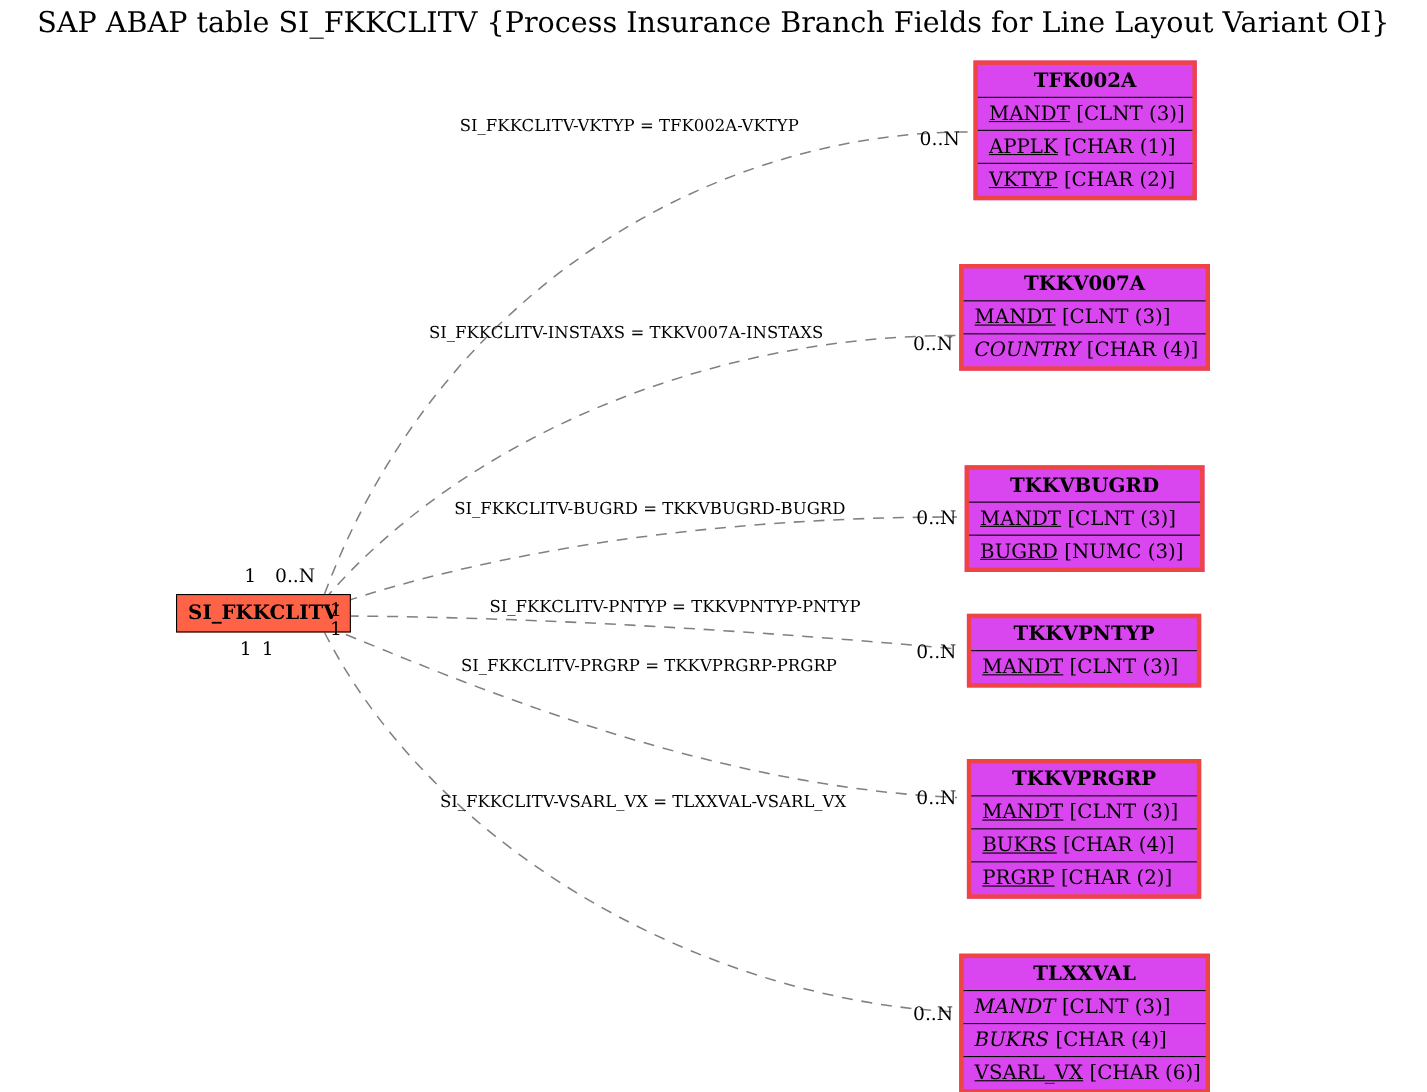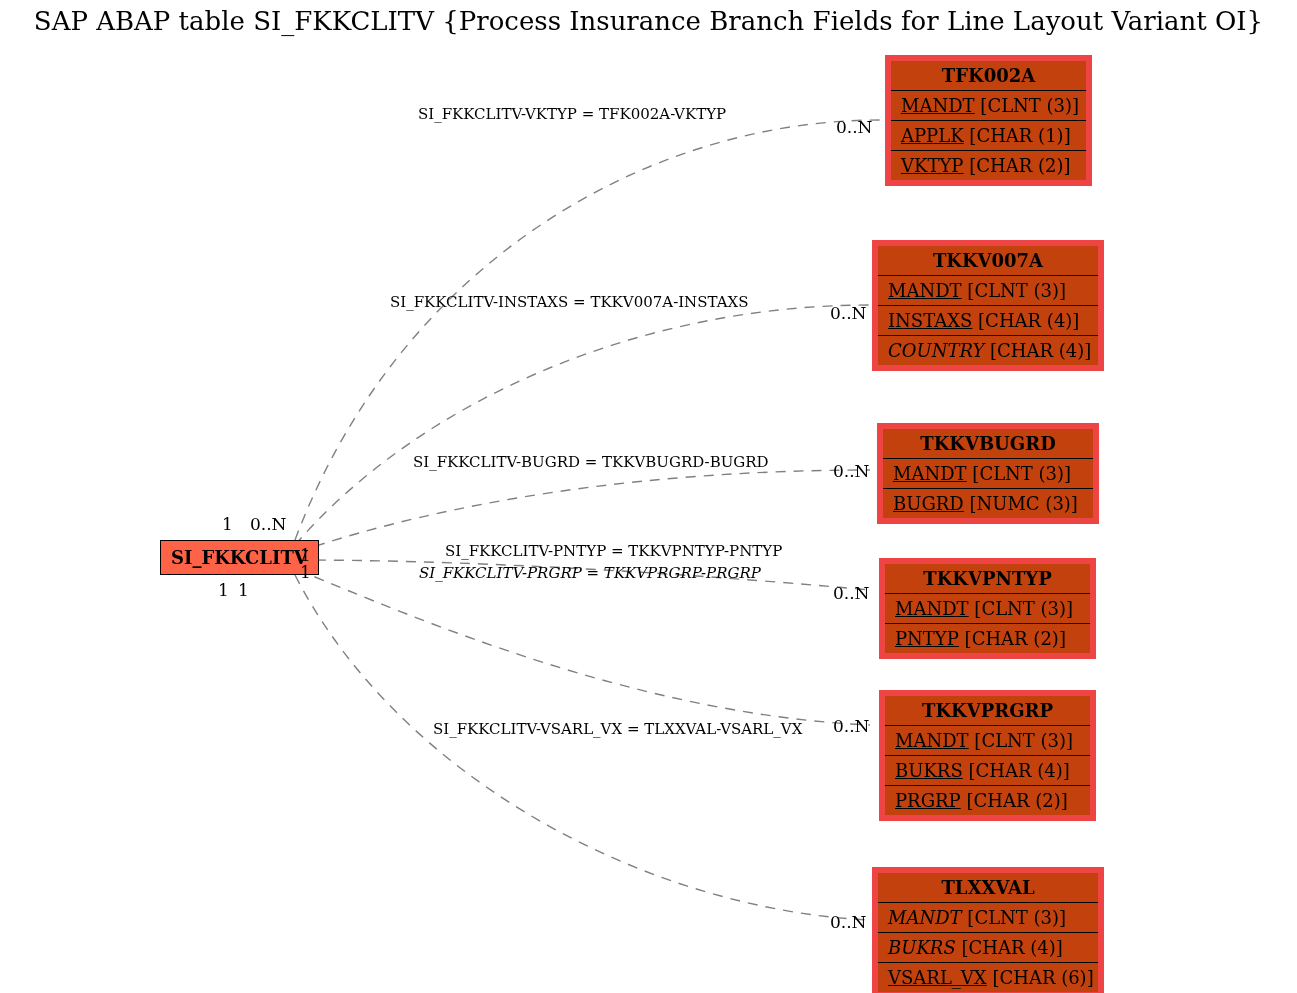--- a/index.html
+++ b/index.html
@@ -28,22 +28,22 @@
     position: absolute;
     background: #ff6347;
     border: 1px solid #000;
     font-weight: bold;
     font-size: 18px;
     padding: 6px 10px;
     text-align: center;
   }
   .entity-table {
     position: absolute;
-    border: 6px solid #ef4444;
-    background: #c2410c;
+    border: 4px solid #ef4444;
+    background: #d946ef;
     font-size: 18px;
   }
   .entity-table .header {
     border-bottom: 1px solid #000;
     font-weight: bold;
     text-align: center;
     padding: 4px 10px;
   }
   .entity-table .row {
     border-bottom: 1px solid #000;
@@ -110,50 +110,48 @@
 
   <div class="edge-label" style="left:390px; top:293px;">SI_FKKCLITV-INSTAXS = TKKV007A-INSTAXS</div>
   <div class="card-label" style="left:830px; top:303px;">0..N</div>
 
   <div class="edge-label" style="left:413px; top:453px;">SI_FKKCLITV-BUGRD = TKKVBUGRD-BUGRD</div>
   <div class="card-label" style="left:833px; top:461px;">0..N</div>
 
   <div class="edge-label" style="left:418px; top:542px;margin-left:27px;">SI_FKKCLITV-PNTYP = TKKVPNTYP-PNTYP</div>
   <div class="card-label" style="left:833px; top:583px;">0..N</div>
 
-  <div class="edge-label" style="left:419px; top:564px;font-style:italic;">SI_FKKCLITV-PRGRP = TKKVPRGRP-PRGRP</div>
+  <div class="edge-label" style="left:419px; top:596px;">SI_FKKCLITV-PRGRP = TKKVPRGRP-PRGRP</div>
   <div class="card-label" style="left:833px; top:716px;">0..N</div>
 
-  <div class="edge-label" style="left:400px; top:720px;margin-left:33px;">SI_FKKCLITV-VSARL_VX = TLXXVAL-VSARL_VX</div>
+  <div class="edge-label" style="left:400px; top:720px;">SI_FKKCLITV-VSARL_VX = TLXXVAL-VSARL_VX</div>
   <div class="card-label" style="left:830px; top:912px;">0..N</div>
 
   <div class="entity-table" style="left:885px; top:55px; width:195px;">
     <div class="header">TFK002A</div>
     <div class="row"><span class="key">MANDT</span> [<span>CLNT (3)</span>]</div>
     <div class="row"><span class="key">APPLK</span> [<span>CHAR (1)</span>]</div>
     <div class="row"><span class="key">VKTYP</span> [<span>CHAR (2)</span>]</div>
   </div>
 
   <div class="entity-table" style="left:872px; top:240px; width:220px;">
     <div class="header">TKKV007A</div>
     <div class="row"><span class="key">MANDT</span> [<span>CLNT (3)</span>]</div>
-    <div class="row"><span class="key">INSTAXS</span> [<span>CHAR (4)</span>]</div>
     <div class="row"><span class="ital">COUNTRY</span> [<span>CHAR (4)</span>]</div>
   </div>
 
   <div class="entity-table" style="left:877px; top:423px; width:210px;">
     <div class="header">TKKVBUGRD</div>
     <div class="row"><span class="key">MANDT</span> [<span>CLNT (3)</span>]</div>
     <div class="row"><span class="key">BUGRD</span> [<span>NUMC (3)</span>]</div>
   </div>
 
   <div class="entity-table" style="left:879px; top:558px; width:205px;">
     <div class="header">TKKVPNTYP</div>
     <div class="row"><span class="key">MANDT</span> [<span>CLNT (3)</span>]</div>
-    <div class="row"><span class="key">PNTYP</span> [<span>CHAR (2)</span>]</div>
   </div>
 
   <div class="entity-table" style="left:879px; top:690px; width:205px;">
     <div class="header">TKKVPRGRP</div>
     <div class="row"><span class="key">MANDT</span> [<span>CLNT (3)</span>]</div>
     <div class="row"><span class="key">BUKRS</span> [<span>CHAR (4)</span>]</div>
     <div class="row"><span class="key">PRGRP</span> [<span>CHAR (2)</span>]</div>
   </div>
 
   <div class="entity-table" style="left:872px; top:855px; width:220px;margin-top:12px;">

